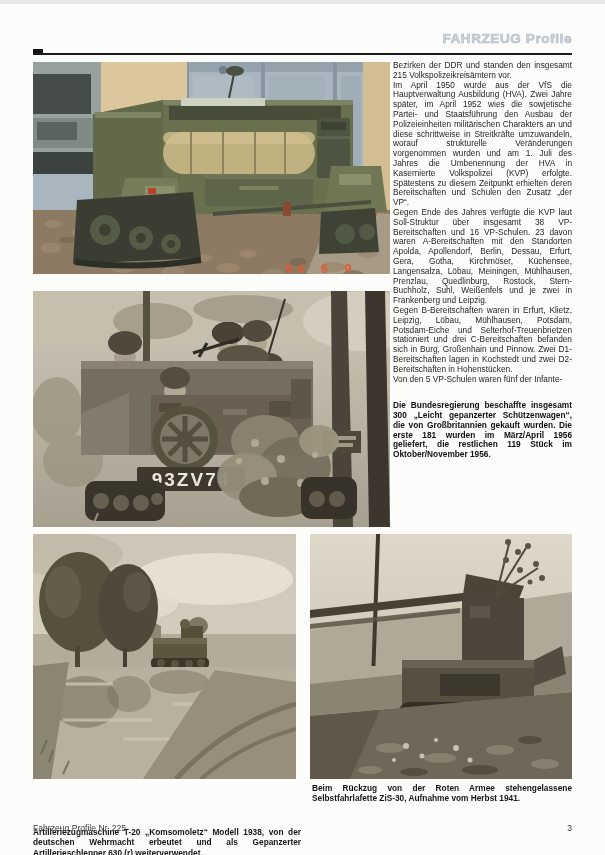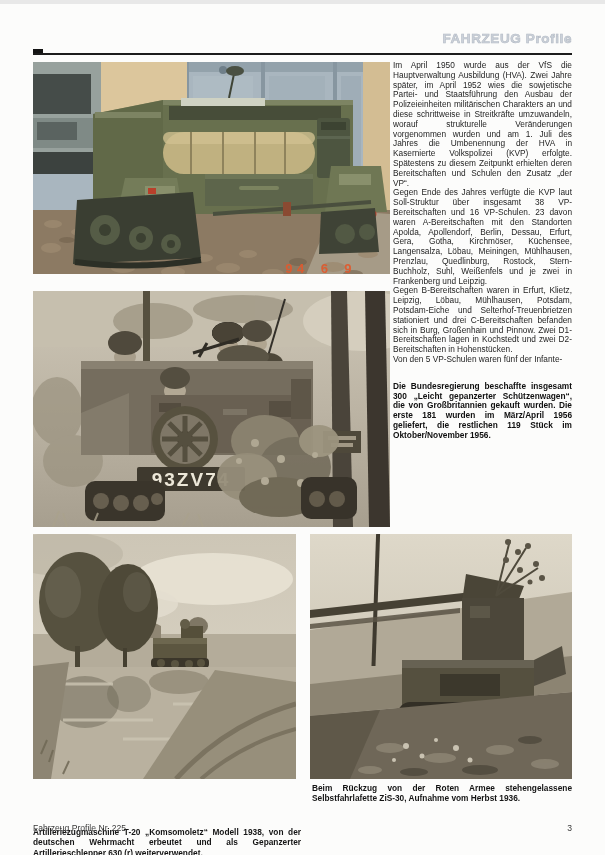--- a/index.html
+++ b/index.html
@@ -234,20 +234,21 @@
         <circle cx="284" cy="208" r="8" fill="#625a4a"></circle>
           <circle cx="304" cy="208" r="8" fill="#625a4a"></circle>
       </g>
       <g stroke="#aaa28d" stroke-width="2" opacity=".8">
         <path d="M20 236 l6 -16 M34 236 l-4 -14 M150 234 l6 -12 M170 236 l-5 -13 M60 234 l5 -12"></path>
       </g>
     </svg>
   </div>
 
   <div class="col">
+    <p>Bezirken der DDR und standen den insgesamt 215 Volkspolizeikreisämtern vor.</p>
     <p>Im April 1950 wurde aus der VfS die Hauptverwaltung Ausbildung (HVA). Zwei Jahre später, im April 1952 wies die sowjetische Partei- und Staatsführung den Ausbau der Polizeieinheiten militärischen Charakters an und diese schrittweise in Streitkräfte umzuwandeln, worauf strukturelle Veränderungen vorgenommen wurden und am 1. Juli des Jahres die Umbenennung der HVA in Kasernierte Volkspolizei (KVP) erfolgte. Spätestens zu diesem Zeitpunkt erhielten deren Bereitschaften und Schulen den Zusatz „der VP“.</p>
     <p>Gegen Ende des Jahres verfügte die KVP laut Soll-Struktur über insgesamt 38 VP-Bereitschaften und 16 VP-Schulen. 23 davon waren A-Bereitschaften mit den Standorten Apolda, Apollendorf, Berlin, Dessau, Erfurt, Gera, Gotha, Kirchmöser, Küchensee, Langensalza, Löbau, Meiningen, Mühlhausen, Prenzlau, Quedlinburg, Rostock, Stern-Buchholz, Suhl, Weißenfels und je zwei in Frankenberg und Leipzig.</p>
     <p>Gegen B-Bereitschaften waren in Erfurt, Klietz, Leipzig, Löbau, Mühlhausen, Potsdam, Potsdam-Eiche und Selterhof-Treuenbrietzen stationiert und drei C-Bereitschaften befanden sich in Burg, Großenhain und Pinnow. Zwei D1-Bereitschaften lagen in Kochstedt und zwei D2-Bereitschaften in Hohenstücken.</p>
     <p>Von den 5 VP-Schulen waren fünf der Infante-</p>
     <p class="b outro">Die Bundesregierung beschaffte insgesamt 300 „Leicht gepanzerter Schützenwagen“, die von Großbritannien gekauft wurden. Die erste 181 wurden im März/April 1956 geliefert, die restlichen 119 Stück im Oktober/November 1956.</p>
   </div>
 
   <div class="photo" id="photo3">
     <svg width="263" height="245" viewBox="0 0 263 245">
       <defs>
@@ -373,18 +374,18 @@
         <g fill="#4e483c" opacity=".8">
           <ellipse cx="170" cy="236" rx="18" ry="5"></ellipse>
             <ellipse cx="220" cy="206" rx="12" ry="4"></ellipse>
           <ellipse cx="104" cy="238" rx="14" ry="4"></ellipse>
         </g>
       </g>
     </svg>
   </div>
 
   <div class="caption" id="cap-left">Artilleriezugmaschine T-20 „Komsomoletz“ Modell 1938, von der deutschen Wehrmacht erbeutet und als Gepanzerter Artillerieschlepper 630 (r) weiterverwendet.</div>
-  <div class="caption" id="cap-right">Beim Rückzug von der Roten Armee stehengelassene Selbstfahrlafette ZiS-30, Aufnahme vom Herbst 1936.</div>
+  <div class="caption" id="cap-right">Beim Rückzug von der Roten Armee stehengelassene Selbstfahrlafette ZiS-30, Aufnahme vom Herbst 1941.</div>
 
   <div class="footer-left">Fahrzeug Profile Nr. 225</div>
   <div class="footer-page">3</div>
 
 </div>
 
 </body></html>

